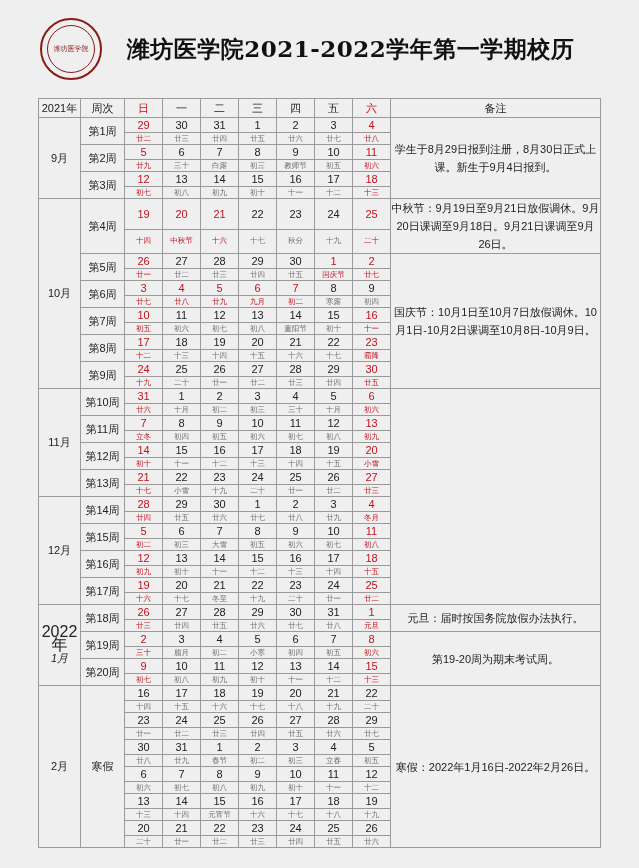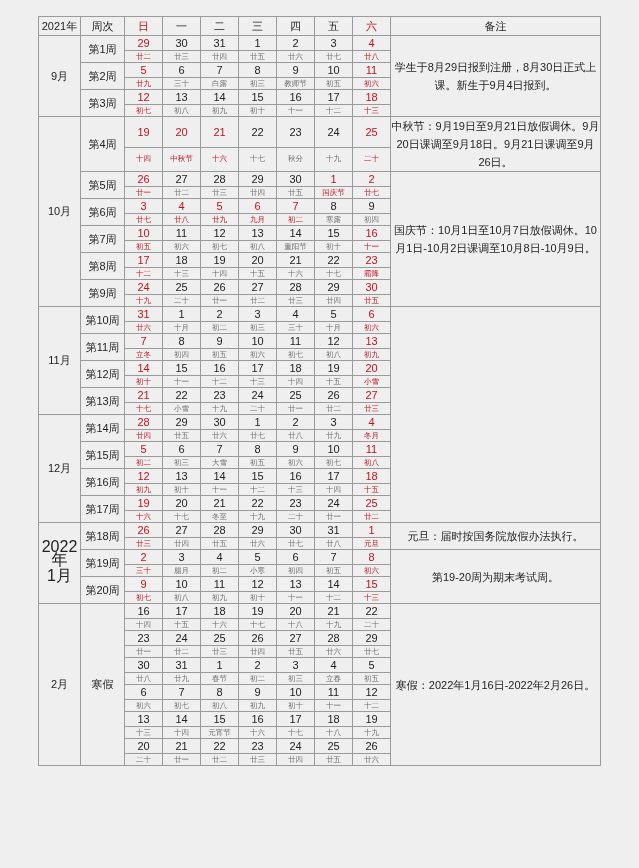--- a/index.html
+++ b/index.html
@@ -53,21 +53,21 @@
     text-align: center;
     font-family: "DejaVu Serif", serif;
     font-weight: bold;
     font-size: 23px;
     color: #111;
     letter-spacing: 0.5px;
     padding-right: 40px;
   }
   table.cal {
     border-collapse: collapse;
-    margin: 16px auto;
+    margin: 8px auto;
     width: 560px;
     table-layout: fixed;
     font-size: 10px;
   }
   table.cal td, table.cal th {
     border: 1px solid #9a9a9a;
     text-align: center;
     vertical-align: middle;
     padding: 0;
     color: #222;
@@ -104,20 +104,26 @@
   tr.lunar td.red, tr.num td.red { color: #c1121c; }
   td.red { color: #c1121c; }
   .vacation-num td { height: 14px; font-size: 11px; color: #c1121c; }
   .vacation-lunar td { height: 11px; font-size: 7.5px; color: #c1121c; }
 </style>
 </head>
 <body>
 
 <div class="page">
 
+  <div class="header">
+    <div class="logo">
+      <div class="logo-txt">潍坊医学院</div>
+    </div>
+    <div class="title">潍坊医学院2021-2022学年第一学期校历</div>
+  </div>
 
   <table class="cal">
     <colgroup>
       <col class="c-month">
         <col class="c-week">
       <col class="c-day">
         <col class="c-day">
         <col class="c-day">
         <col class="c-day">
       <col class="c-day">
@@ -467,21 +473,21 @@
           <td>十七</td>
           <td>冬至</td>
           <td>十九</td>
           <td>二十</td>
           <td>廿一</td>
           <td class="red">廿二</td>
         </tr>
         <tr class="num">
           <td class="month" rowspan="6">
             <div style="font-size:16px;line-height:13px;">2022年</div>
-            <div style="font-size:16px;">1月</div>
+            <div style="font-size:11px;font-style:italic;">1月</div>
           </td>
           <td class="weeklabel" rowspan="2">第18周</td>
           <td class="red">26</td>
           <td>27</td>
           <td>28</td>
           <td>29</td>
           <td>30</td>
           <td>31</td>
           <td class="red">1</td>
           <td class="note" rowspan="2">元旦：届时按国务院放假办法执行。</td>

